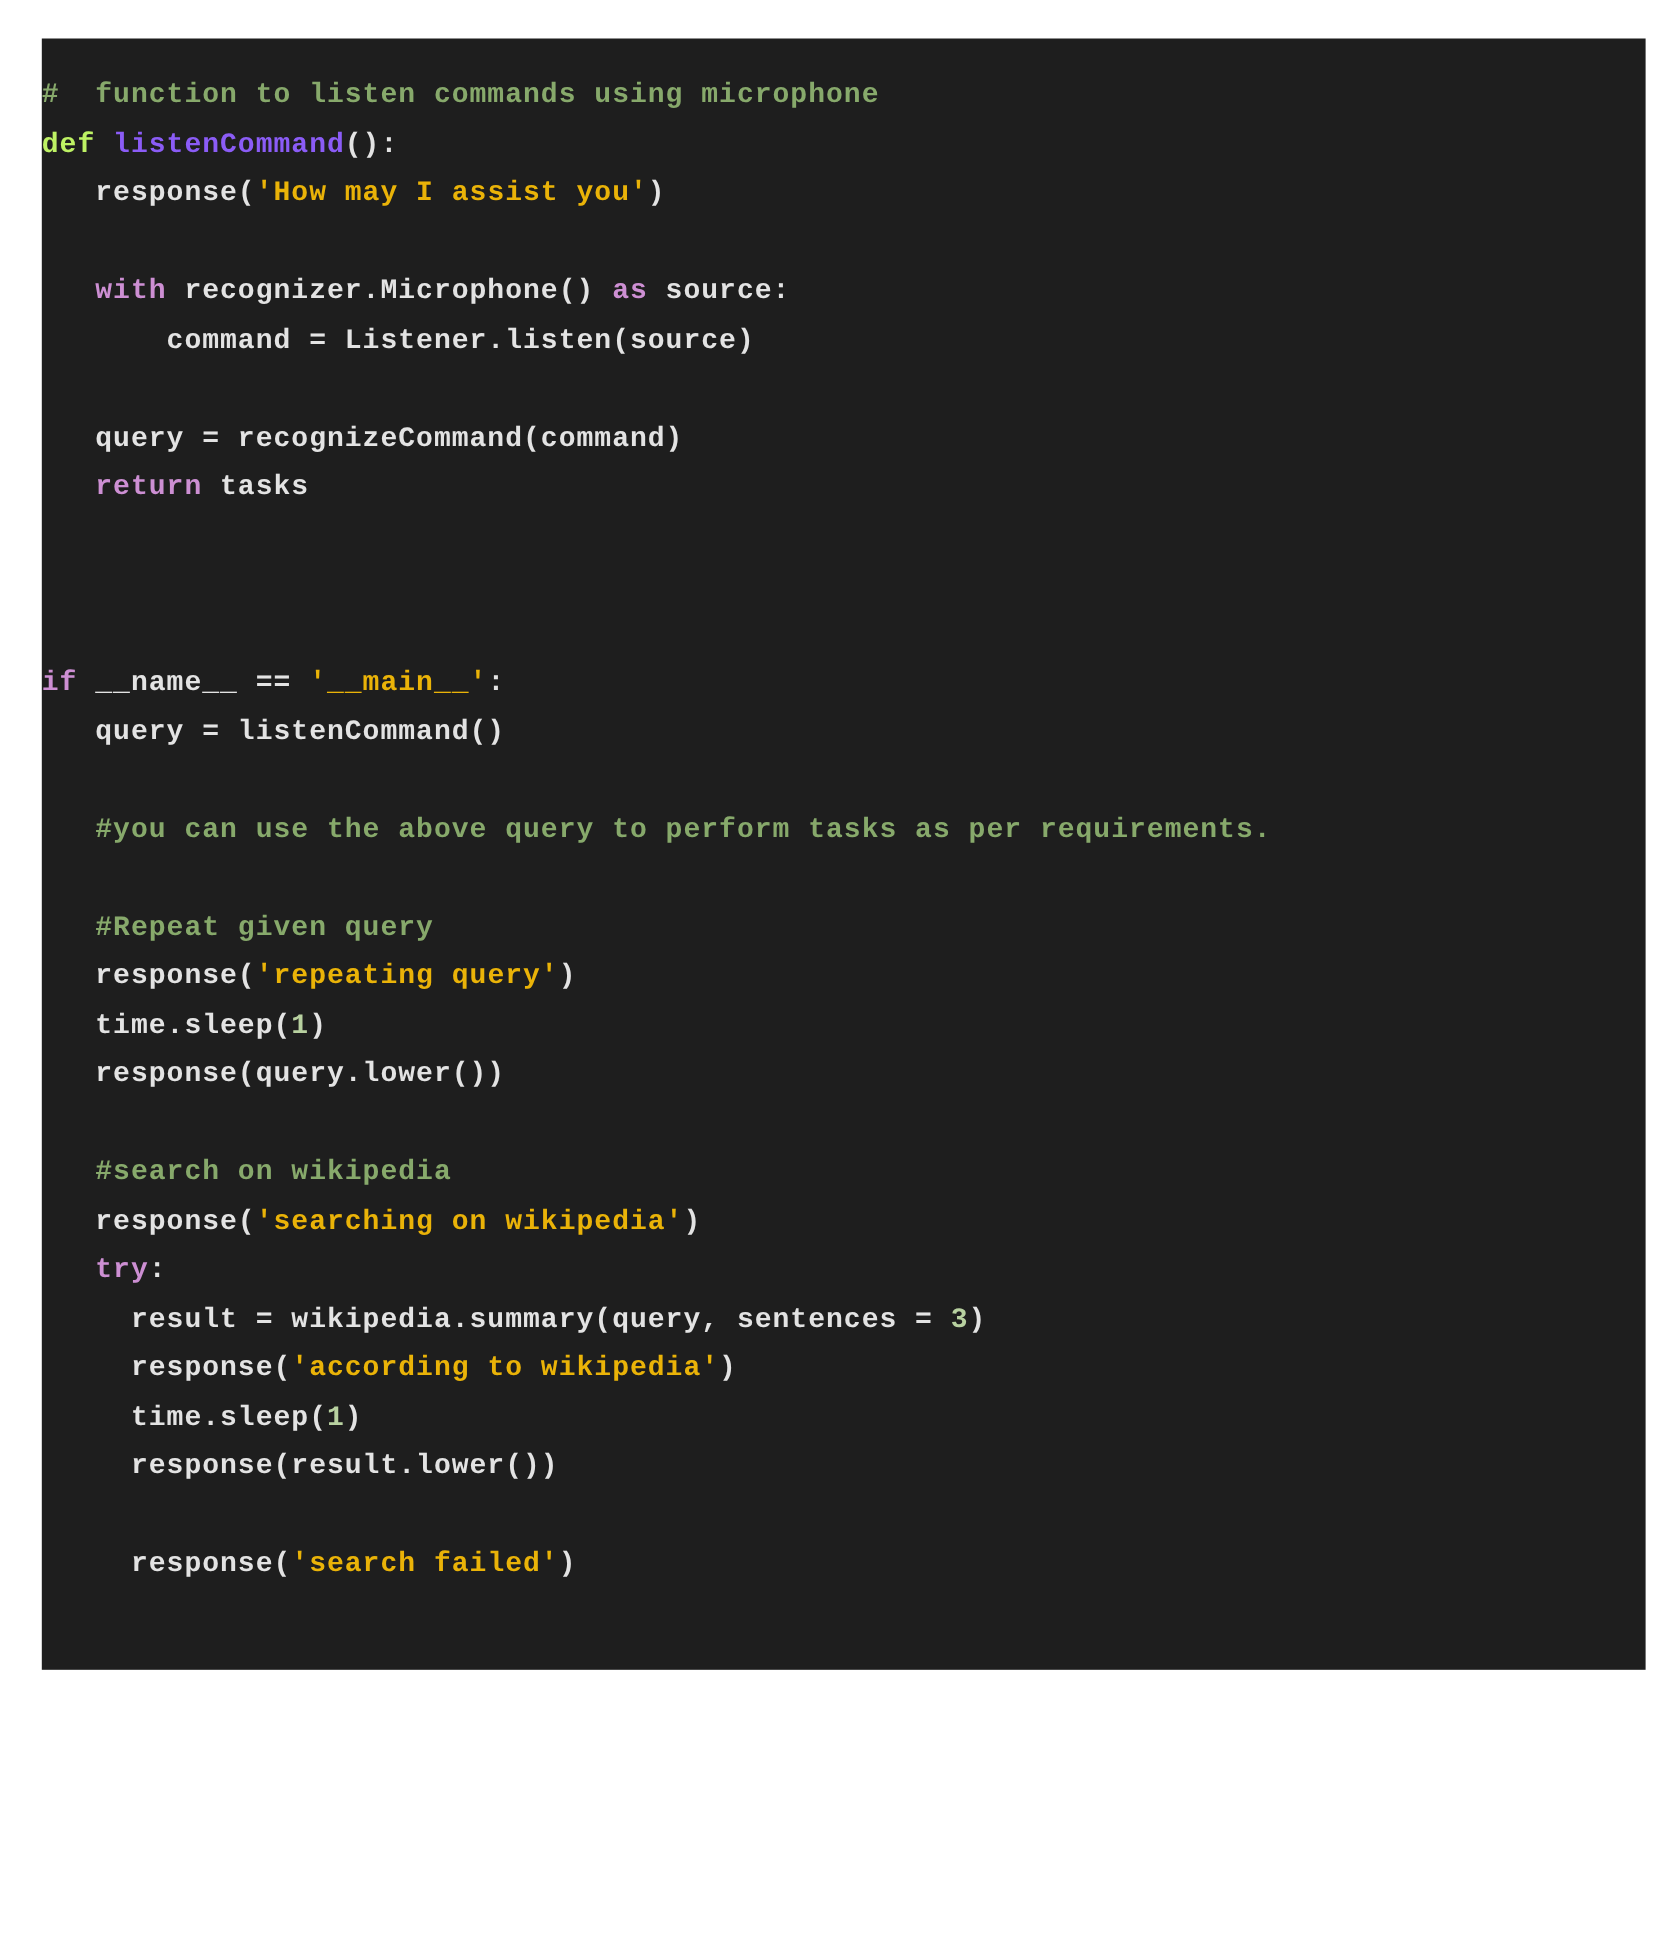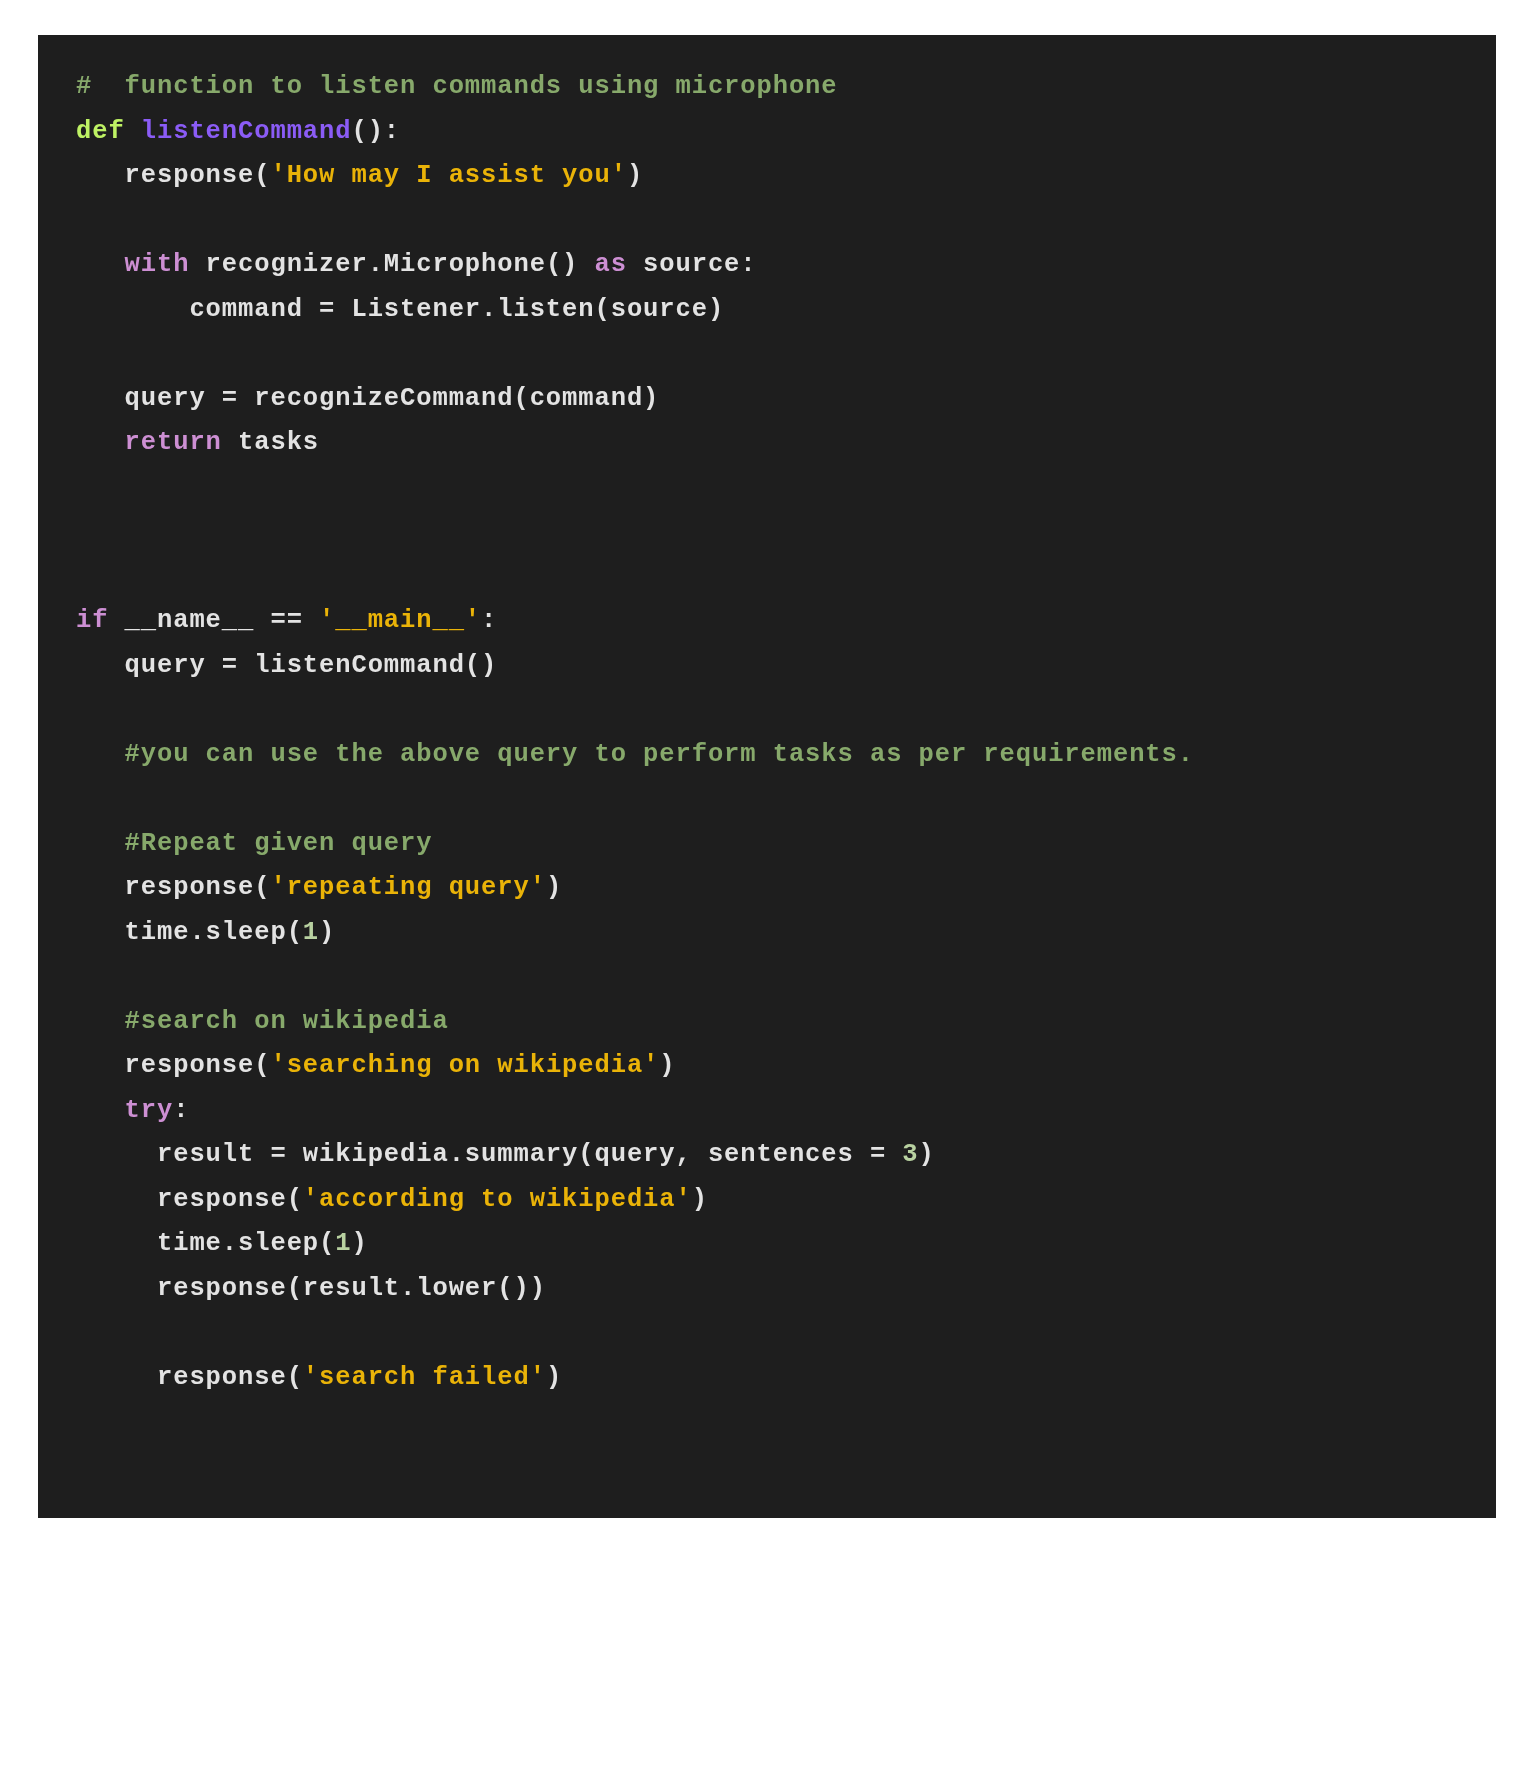--- a/index.html
+++ b/index.html
@@ -26,21 +26,20 @@
     top: 35px;
     width: 1458px;
     height: 1483px;
     background: #1e1e1e;
     box-sizing: border-box;
     padding: 30px 0 0 0;
     overflow: hidden;
   }
   .code-lines {
     display: block;
-    padding-left: 38px;
     padding-right: 10px;
   }
   .line {
     display: block;
     height: 44.5px;
     line-height: 44.5px;
     white-space: pre;
     font-size: 25.5px;
     font-weight: bold;
     letter-spacing: 0.9px;
@@ -76,20 +75,21 @@
         <span class="line blank"><span class="tok-plain"></span></span>
         <span class="line blank"><span class="tok-plain"></span></span>
         <span class="line"><span class="tok-keyword">if</span><span class="tok-plain"> __name__ == </span><span class="tok-string">'__main__'</span><span class="tok-plain">:</span></span>
         <span class="line"><span class="tok-plain">   query = listenCommand()</span></span>
         <span class="line blank"><span class="tok-plain"></span></span>
         <span class="line"><span class="tok-plain">   </span><span class="tok-comment">#you can use the above query to perform tasks as per requirements.</span></span>
         <span class="line blank"><span class="tok-plain"></span></span>
         <span class="line"><span class="tok-plain">   </span><span class="tok-comment">#Repeat given query</span></span>
         <span class="line"><span class="tok-plain">   response(</span><span class="tok-string">'repeating query'</span><span class="tok-plain">)</span></span>
         <span class="line"><span class="tok-plain">   time.sleep(</span><span class="tok-number">1</span><span class="tok-plain">)</span></span>
+        <span class="line"><span class="tok-plain">   response(query.lower())</span></span>
         <span class="line blank"><span class="tok-plain"></span></span>
         <span class="line"><span class="tok-plain">   </span><span class="tok-comment">#search on wikipedia</span></span>
         <span class="line"><span class="tok-plain">   response(</span><span class="tok-string">'searching on wikipedia'</span><span class="tok-plain">)</span></span>
         <span class="line"><span class="tok-plain">   </span><span class="tok-keyword">try</span><span class="tok-plain">:</span></span>
         <span class="line"><span class="tok-plain">     result = wikipedia.summary(query, sentences = </span><span class="tok-number">3</span><span class="tok-plain">)</span></span>
         <span class="line"><span class="tok-plain">     response(</span><span class="tok-string">'according to wikipedia'</span><span class="tok-plain">)</span></span>
         <span class="line"><span class="tok-plain">     time.sleep(</span><span class="tok-number">1</span><span class="tok-plain">)</span></span>
         <span class="line"><span class="tok-plain">     response(result.lower())</span></span>
         <span class="line blank"><span class="tok-plain"></span></span>
         <span class="line"><span class="tok-plain">     response(</span><span class="tok-string">'search failed'</span><span class="tok-plain">)</span></span>

